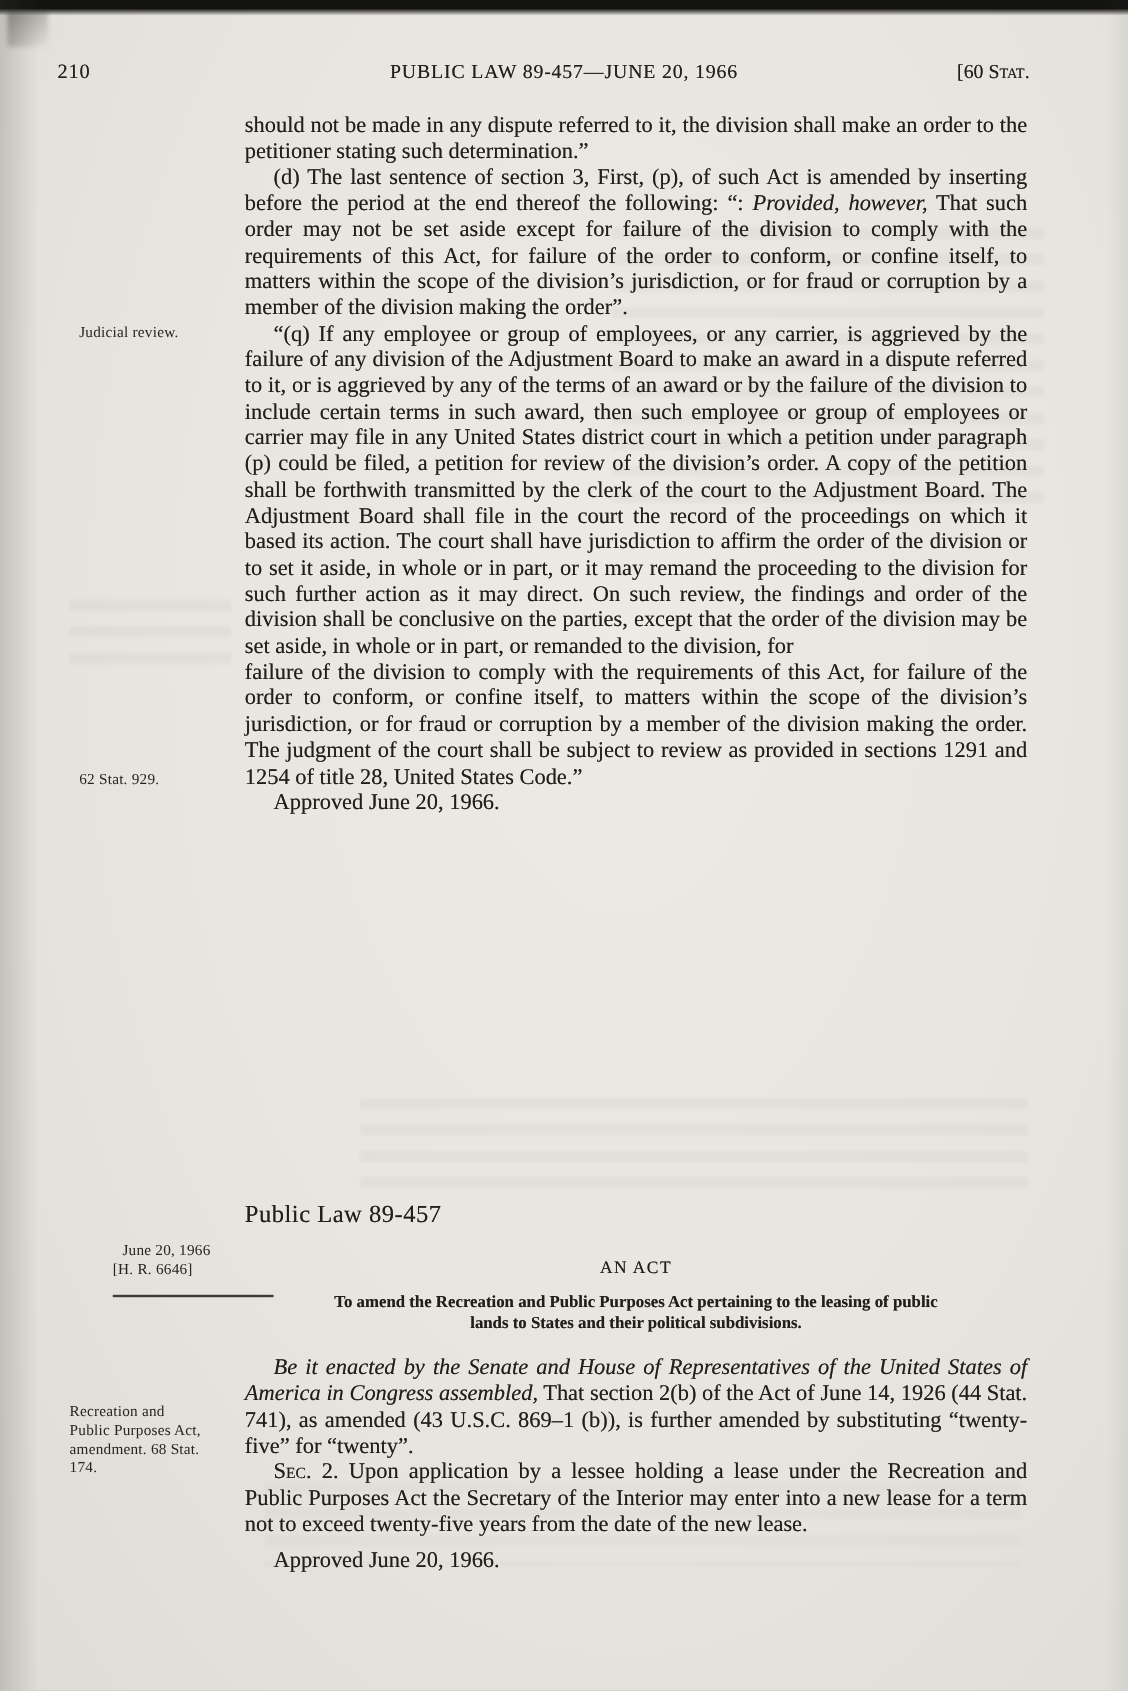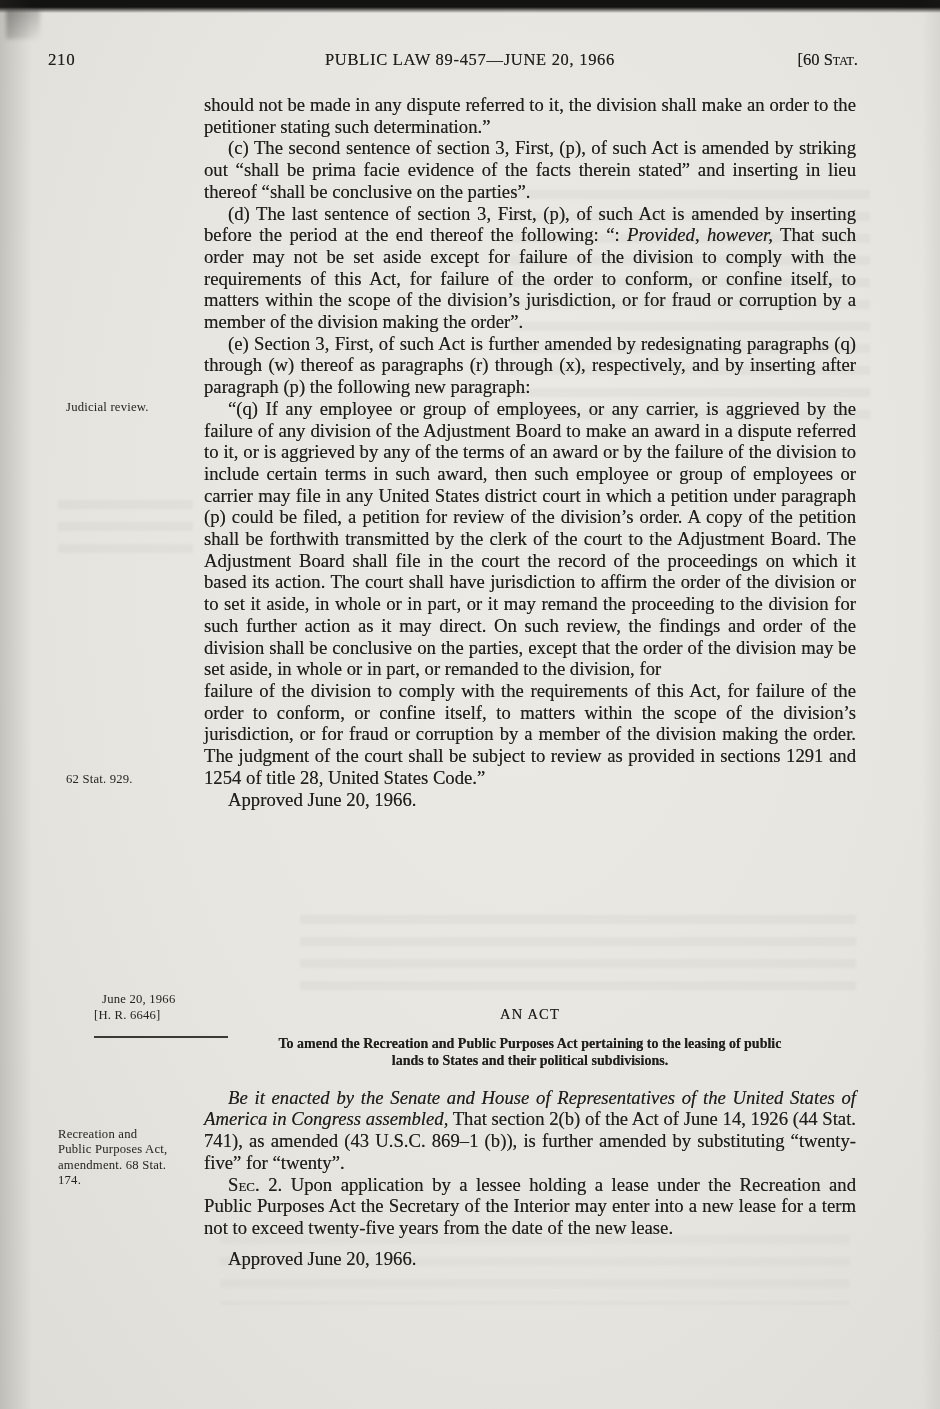--- a/index.html
+++ b/index.html
@@ -69,29 +69,28 @@
   <div class="bleed" style="left:58px; top:500px; width:135px; height:60px;"></div>
   <div class="bleed" style="left:300px; top:915px; width:556px; height:85px;"></div>
   <div class="bleed" style="left:220px; top:1235px; width:630px; height:70px; opacity:0.35;"></div>
 
   <div class="hdr-num">210</div>
   <div class="hdr-title">PUBLIC LAW 89-457—JUNE 20, 1966</div>
   <div class="hdr-stat sc">[60 Stat.</div>
 
   <div class="main-col">
     <p>should not be made in any dispute referred to it, the division shall make an order to the petitioner stating such determination.”</p>
-    <p class="indent">(c) The second sentence of section 3, First, (p), of such Act is amended by striking out “shall be prima facie evidence of the facts therein stated” and inserting in lieu thereof “shall be conclusive on the parties”.</p>
     <p class="indent"><span>(d) The last sentence of section 3, First, (p), of such Act is amended by inserting before the period at the end thereof the following: “: </span><span class="italic">Provided, however,</span><span> That such order may not be set aside except for failure of the division to comply with the requirements of this Act, for failure of the order to conform, or confine itself, to matters within the scope of the division’s jurisdiction, or for fraud or corruption by a member of the division making the order”.</span></p>
-    <p class="indent">(e) Section 3, First, of such Act is further amended by redesignating paragraphs (q) through (w) thereof as paragraphs (r) through (x), respectively, and by inserting after paragraph (p) the following new paragraph:</p>
     <p class="indent"><span class="margin-note note-judicial">Judicial review.</span><span>“(q) If any employee or group of employees, or any carrier, is aggrieved by the failure of any division of the Adjustment Board to make an award in a dispute referred to it, or is aggrieved by any of the terms of an award or by the failure of the division to include certain terms in such award, then such employee or group of employees or carrier may file in any United States district court in which a petition under paragraph (p) could be filed, a petition for review of the division’s order. A copy of the petition shall be forthwith transmitted by the clerk of the court to the Adjustment Board. The Adjustment Board shall file in the court the record of the proceedings on which it based its action. The court shall have jurisdiction to affirm the order of the division or to set it aside, in whole or in part, or it may remand the proceeding to the division for such further action as it may direct. On such review, the findings and order of the division shall be conclusive on the parties, except that the order of the division may be set aside, in whole or in part, or remanded to the division, for</span></p>
     <p class="gap-top"><span class="margin-note note-stat929">62 Stat. 929.</span><span>failure of the division to comply with the requirements of this Act, for failure of the order to conform, or confine itself, to matters within the scope of the division’s jurisdiction, or for fraud or corruption by a member of the division making the order. The judgment of the court shall be subject to review as provided in sections 1291 and 1254 of title 28, United States Code.”</span></p>
     <p class="approved">Approved June 20, 1966.</p>
   </div>
 
   <div class="law2">
+    <h2 class="pl-heading">Public Law 89-457</h2>
 
     <div class="an-act-wrap">
       <div class="note-date-box">
         <div class="d1">June 20, 1966</div>
         <div>[H. R. 6646]</div>
       </div>
       <span class="an-act">AN ACT</span>
     </div>
 
     <div class="act-title">To amend the Recreation and Public Purposes Act pertaining to the leasing of public lands to States and their political subdivisions.</div>

